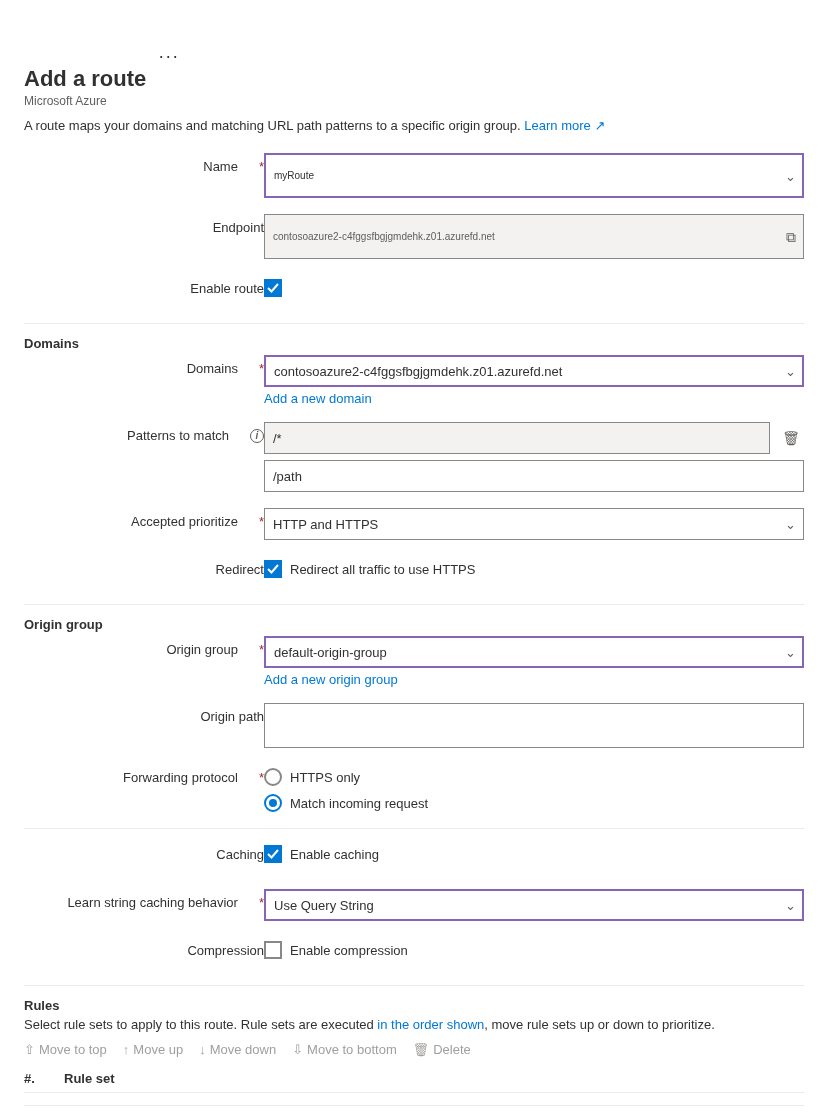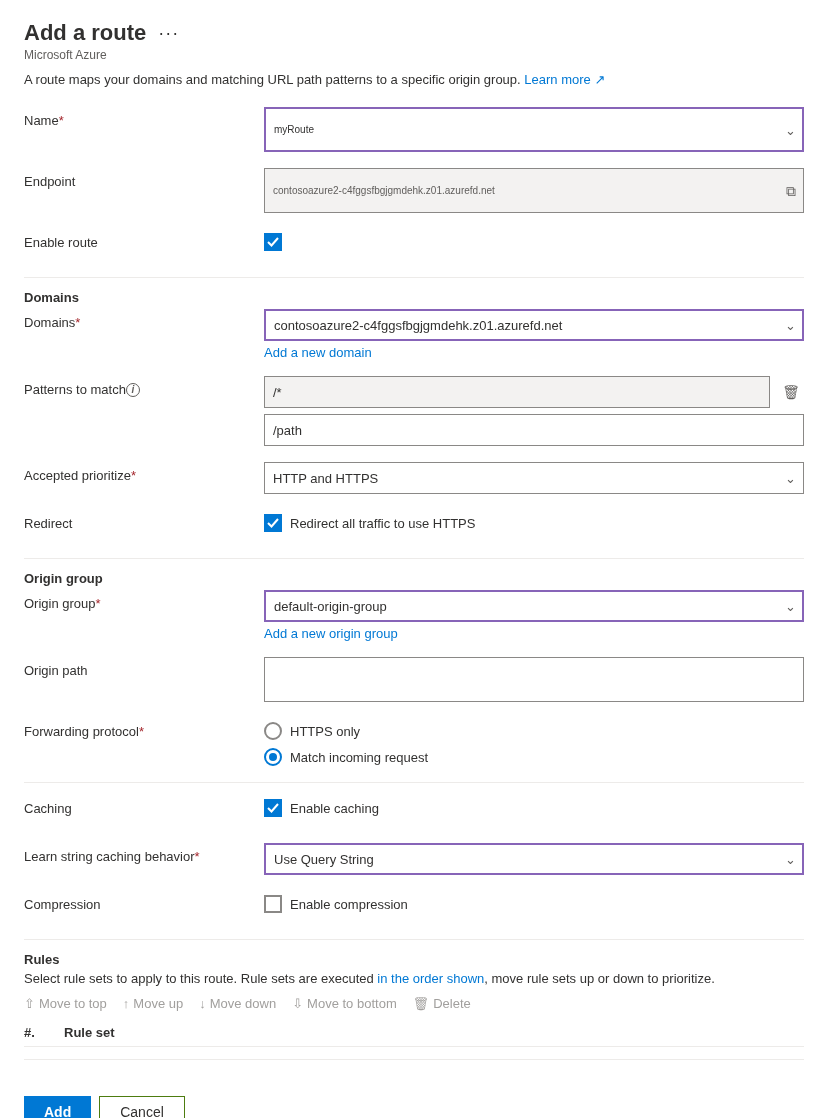--- a/index.html
+++ b/index.html
@@ -11,20 +11,21 @@
       padding: 20px 24px;
       max-width: 828px;
     }
     .page-title {
       font-size: 22px;
       font-weight: 600;
       color: #323130;
       display: flex;
       align-items: center;
       gap: 8px;
+      margin-top: 46px;
     }
     .page-subtitle {
       font-size: 12px;
       color: #605e5c;
       margin-top: 2px;
       margin-bottom: 10px;
     }
     .description {
       font-size: 13px;
       color: #323130;
@@ -41,21 +42,22 @@
       min-height: 32px;
     }
     .form-label {
       width: 240px;
       min-width: 240px;
       font-size: 13px;
       color: #323130;
       padding-top: 6px;
       display: flex;
       align-items: center;
-      gap: 0;
+      gap: 21px;
+      justify-content: flex-end;
     }
     .form-label .required {
       color: #a4262c;
     }
     .form-control {
       flex: 1;
     }
     .text-input {
       width: 100%;
       height: 45px;

